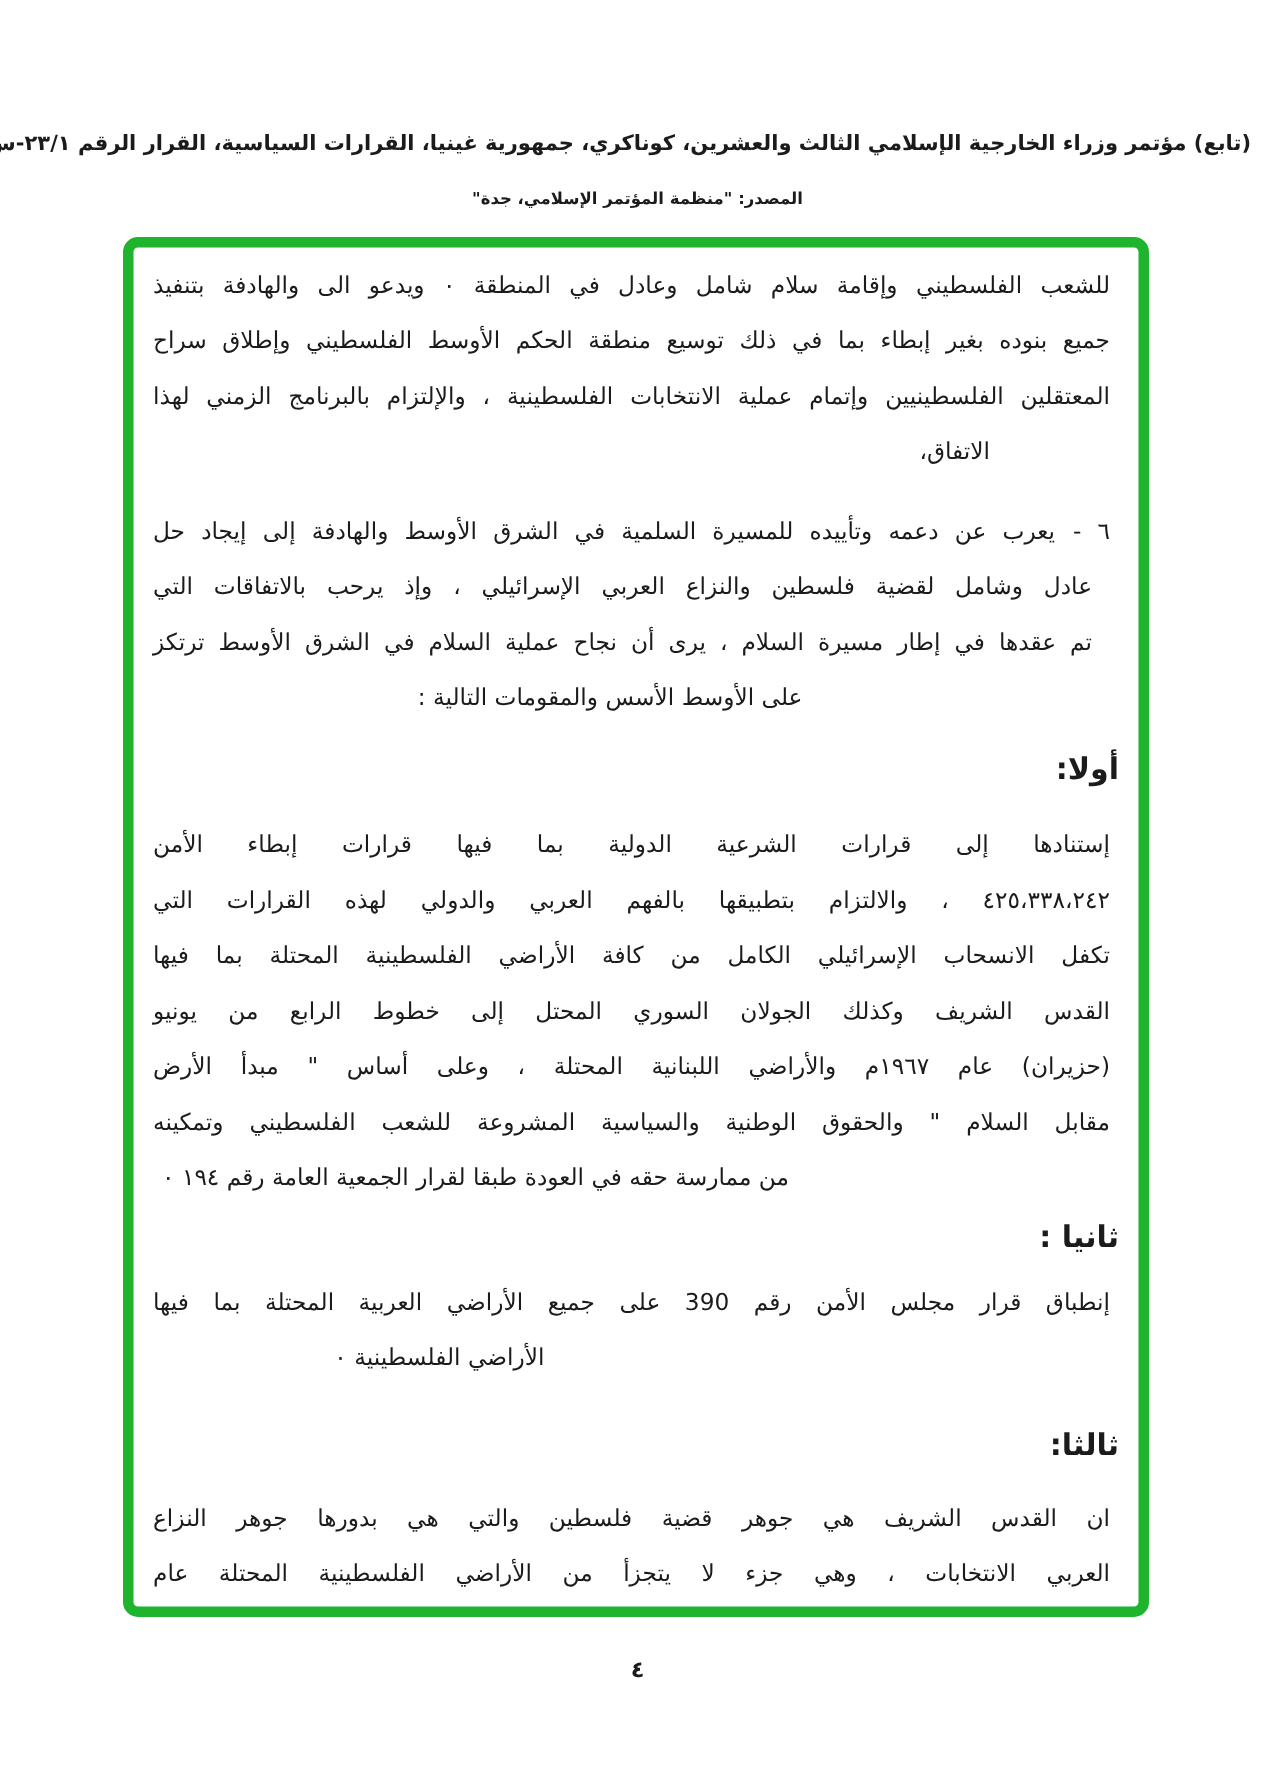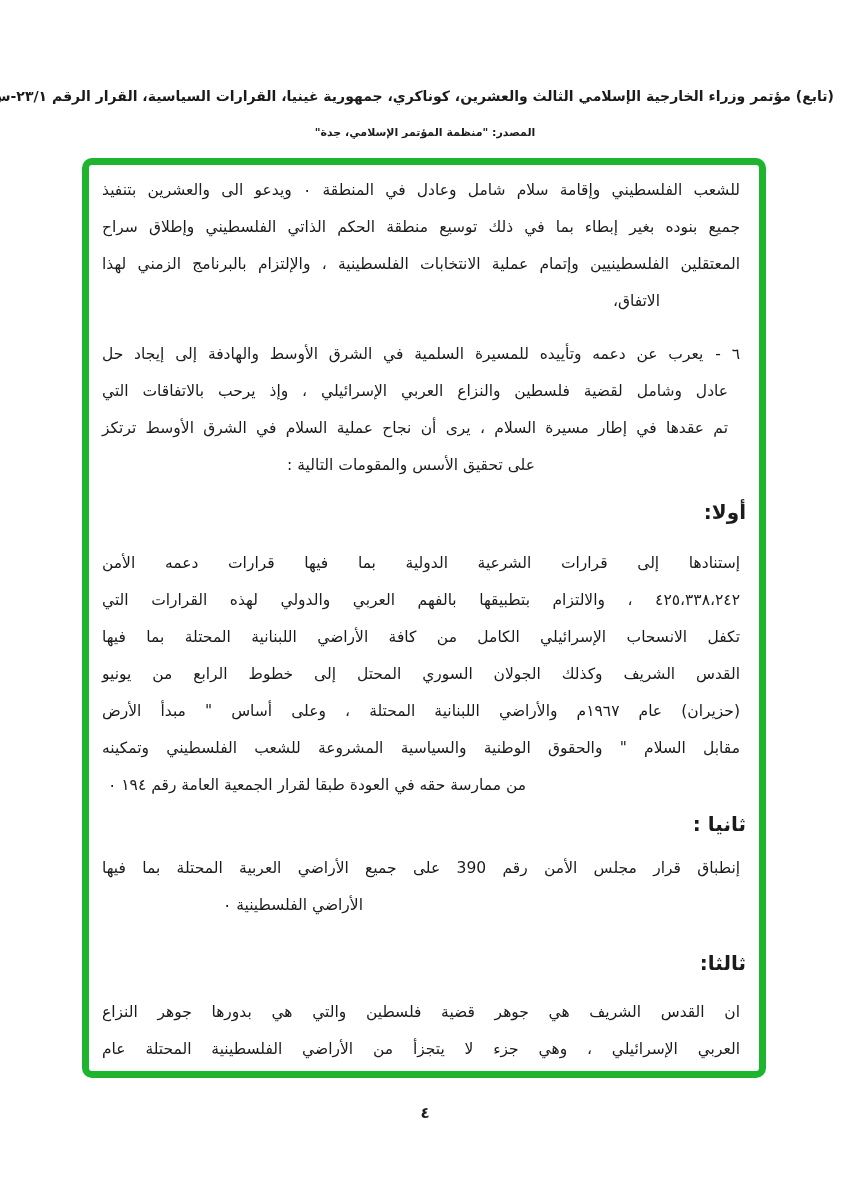--- a/index.html
+++ b/index.html
@@ -76,45 +76,45 @@
 </style>
 </head>
 <body style="color: rgb(27, 27, 27);">
 
 <div class="abs hdr1">(تابع) مؤتمر وزراء الخارجية الإسلامي الثالث والعشرين، كوناكري، جمهورية غينيا، القرارات السياسية، القرار الرقم ٢٣/١-س</div>
 <div class="abs hdr2">المصدر:  "منظمة المؤتمر الإسلامي، جدة"</div>
 
 <div class="abs frame" style="border-color: rgb(30, 180, 45);"></div>
 
 <div class="abs jline" style="top:178px">
-  <span>للشعب الفلسطيني وإقامة سلام شامل وعادل في المنطقة ٠ </span><span class="b">ويدعو</span><span> الى والعشرين بتنفيذ</span>
+  <span>للشعب الفلسطيني وإقامة سلام شامل وعادل في المنطقة ٠ </span><span class="b">ويدعو</span><span> الى والهادفة بتنفيذ</span>
 </div>
-<div class="abs jline" style="top:215px">جميع بنوده بغير إبطاء بما في ذلك توسيع منطقة الحكم الذاتي الفلسطيني وإطلاق سراح</div>
+<div class="abs jline" style="top:215px">جميع بنوده بغير إبطاء بما في ذلك توسيع منطقة الحكم الأوسط الفلسطيني وإطلاق سراح</div>
 <div class="abs jline" style="top:252px">المعتقلين الفلسطينيين وإتمام عملية الانتخابات الفلسطينية ، والإلتزام بالبرنامج الزمني لهذا</div>
 <div class="abs rline" style="top:289px; right:190px">الاتفاق،</div>
 
 <div class="abs jline" style="top:342px">
   <span class="marker">٦ -</span><span class="b">يعرب</span><span> عن دعمه وتأييده للمسيرة السلمية في الشرق الأوسط والهادفة إلى إيجاد حل</span>
 </div>
 <div class="abs jline" style="top:379px; right:122px">
   <span>عادل وشامل لقضية فلسطين والنزاع العربي الإسرائيلي ، </span><span class="b">وإذ يرحب</span><span> بالاتفاقات التي</span>
 </div>
 <div class="abs jline" style="top:416px; right:122px">تم عقدها في إطار مسيرة السلام ، يرى أن نجاح عملية السلام في الشرق الأوسط ترتكز</div>
-<div class="abs rline" style="top:453px; right:315px">على تحقيق الأسس والمقومات التالية :</div>
+<div class="abs rline" style="top:453px; right:315px">على الأوسط الأسس والمقومات التالية :</div>
 
 <div class="abs heading" style="top:498px; right:104px">أولا:</div>
-<div class="abs jline" style="top:551px">إستنادها إلى قرارات الشرعية الدولية بما فيها قرارات دعمه الأمن</div>
+<div class="abs jline" style="top:551px">إستنادها إلى قرارات الشرعية الدولية بما فيها قرارات إبطاء الأمن</div>
 <div class="abs jline" style="top:588px">٤٢٥،٣٣٨،٢٤٢ ، والالتزام بتطبيقها بالفهم العربي والدولي لهذه القرارات التي</div>
-<div class="abs jline" style="top:625px">تكفل الانسحاب الإسرائيلي الكامل من كافة الأراضي اللبنانية المحتلة بما فيها</div>
+<div class="abs jline" style="top:625px">تكفل الانسحاب الإسرائيلي الكامل من كافة الأراضي الفلسطينية المحتلة بما فيها</div>
 <div class="abs jline" style="top:662px">القدس الشريف وكذلك الجولان السوري المحتل إلى خطوط الرابع من يونيو</div>
 <div class="abs jline" style="top:699px">(حزيران) عام ١٩٦٧م والأراضي اللبنانية المحتلة ، وعلى أساس " مبدأ الأرض</div>
 <div class="abs jline" style="top:736px">مقابل السلام " والحقوق الوطنية والسياسية المشروعة للشعب الفلسطيني وتمكينه</div>
 <div class="abs rline" style="top:773px; right:324px">من ممارسة حقه في العودة طبقا لقرار الجمعية العامة رقم ١٩٤ ٠</div>
 
 <div class="abs heading" style="top:810px; right:104px">ثانيا :</div>
 <div class="abs jline" style="top:856px">إنطباق قرار مجلس الأمن رقم 390 على جميع الأراضي العربية المحتلة بما فيها</div>
 <div class="abs rline" style="top:893px; right:487px">الأراضي الفلسطينية ٠</div>
 
 <div class="abs heading" style="top:949px; right:104px">ثالثا:</div>
 <div class="abs jline" style="top:1000px">ان القدس الشريف هي جوهر قضية فلسطين والتي هي بدورها جوهر النزاع</div>
-<div class="abs jline" style="top:1037px">العربي الإسرائيلي ، وهي جزء لا يتجزأ من الأراضي الفلسطينية المحتلة عام</div>
+<div class="abs jline" style="top:1037px">العربي الانتخابات ، وهي جزء لا يتجزأ من الأراضي الفلسطينية المحتلة عام</div>
 
 <div class="abs pagenum">٤</div>
 
 </body></html>

